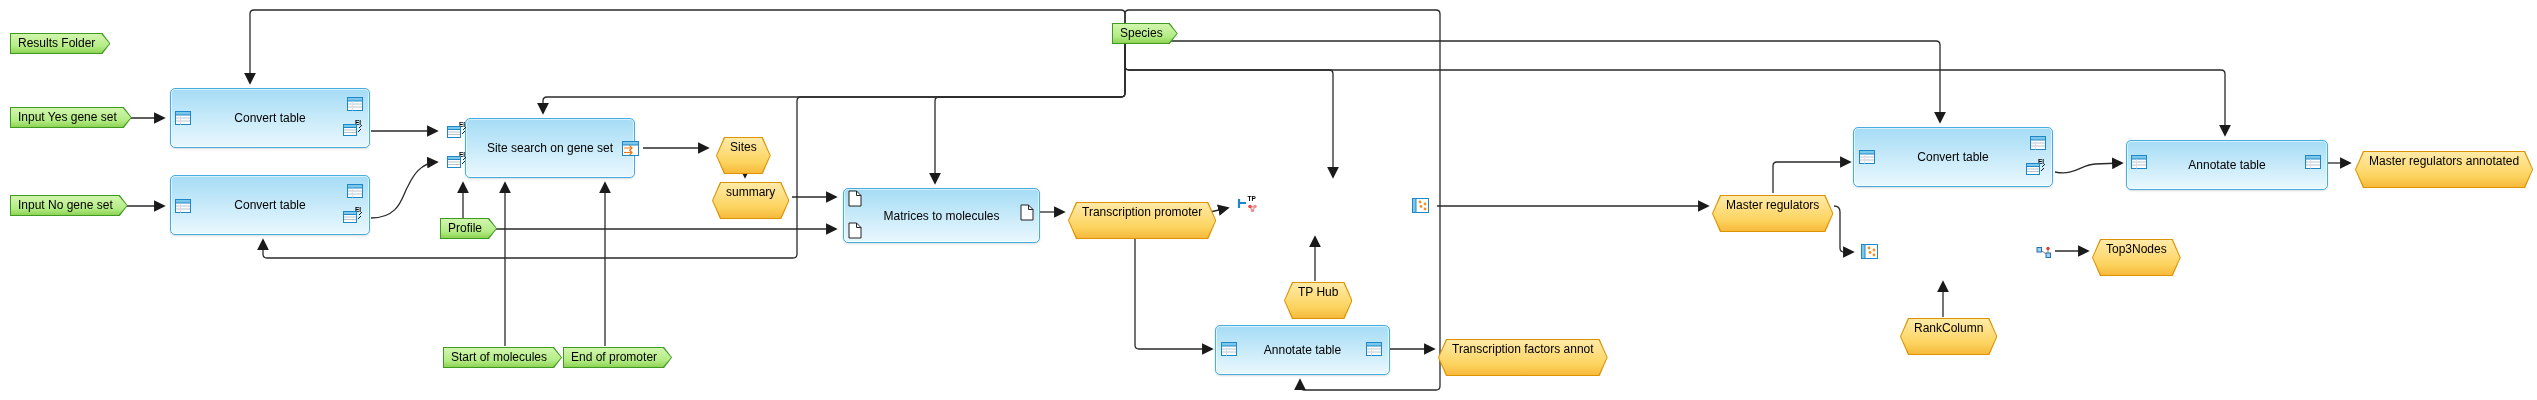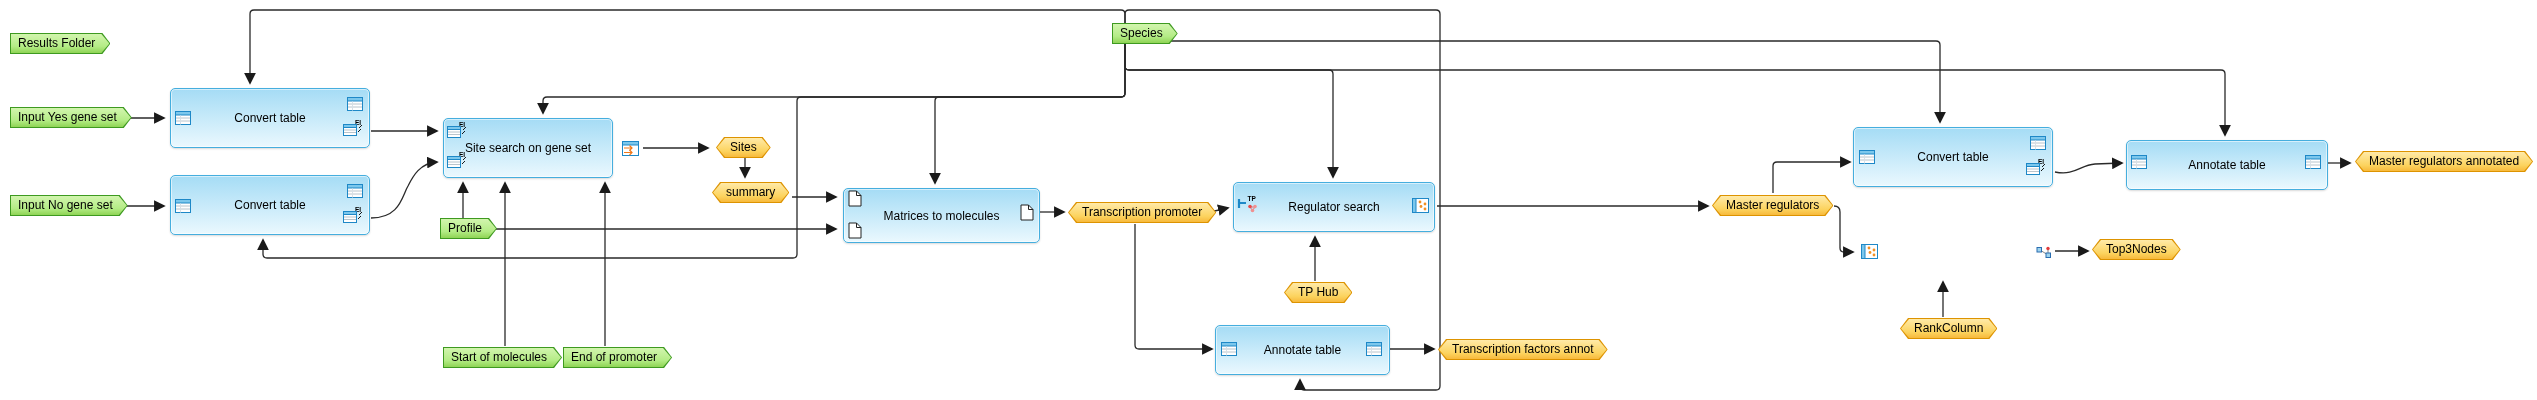--- a/index.html
+++ b/index.html
@@ -32,21 +32,21 @@
     padding-right:14px;
   }
   
   .tag.yellow .clip-outer{
     background:var(--yellow-border);
     clip-path:polygon(8px 0, calc(100% - 8px) 0, 100% 50%, calc(100% - 8px) 100%, 8px 100%, 0 50%);
   }
   .tag.yellow .clip-inner{
     background:linear-gradient(to bottom,#ffeaa8,var(--yellow-fill) 70%,#f7b93c);
     clip-path:polygon(8px 0, calc(100% - 8px) 0, 100% 50%, calc(100% - 8px) 100%, 8px 100%, 0 50%);
-    padding:3px 13px 4px 13px;
+    padding:3px 13px 20px 13px;
   }
 </style>
 </head>
 <body>
 
 <div id="stage">
   <svg id="edges" width="2537" height="400" viewBox="0 0 2537 400">
     <defs>
       <marker id="arrow" viewBox="0 0 10 10" refX="8.5" refY="5" markerWidth="9" markerHeight="9" orient="auto-start-reverse">
         <path d="M 0 0 L 10 5 L 0 10 z" fill="#1a1a1a"></path>
@@ -129,21 +129,21 @@
         <line x1="5.5" y1="4.5" x2="5.5" y2="13.5" stroke="#d7e0e6"></line>
       </svg></div>
     <div class="port" style="left: 343px; top: 205px;"><svg width="24" height="19" viewBox="0 0 24 19">
         <text x="12" y="6.5" font-size="6.5" font-weight="bold" font-family="Liberation Sans,sans-serif" fill="#000">EI</text>
         <rect x="0.5" y="6.5" width="13" height="11" fill="#fff" stroke="#1e88c7"></rect>
         <rect x="0.5" y="6.5" width="13" height="3" fill="#7cc7ec" stroke="#1e88c7"></rect>
         <line x1="1" y1="12" x2="13" y2="12" stroke="#b8c4cc"></line>
         <line x1="1" y1="14.5" x2="13" y2="14.5" stroke="#b8c4cc"></line>
         <path d="M16 10 l3 -3 M15 14 l3 -3" stroke="#000" stroke-width="0.9"></path>
       </svg></div>
-    <div class="node" style="left: 443px; top: 118px; width: 170px; height: 60px; text-align: center;">
+    <div class="node" style="left: 465px; top: 118px; width: 170px; height: 60px; text-align: center;">
       <span class="nlabel">Site search on gene set</span>
     </div>
     <div class="port" style="left: 447px; top: 120px;"><svg width="24" height="19" viewBox="0 0 24 19">
         <text x="12" y="6.5" font-size="6.5" font-weight="bold" font-family="Liberation Sans,sans-serif" fill="#000">EI</text>
         <rect x="0.5" y="6.5" width="13" height="11" fill="#fff" stroke="#1e88c7"></rect>
         <rect x="0.5" y="6.5" width="13" height="3" fill="#7cc7ec" stroke="#1e88c7"></rect>
         <line x1="1" y1="12" x2="13" y2="12" stroke="#b8c4cc"></line>
         <line x1="1" y1="14.5" x2="13" y2="14.5" stroke="#b8c4cc"></line>
         <path d="M16 10 l3 -3 M15 14 l3 -3" stroke="#000" stroke-width="0.9"></path>
       </svg></div>
@@ -169,23 +169,20 @@
         <path d="M8.5 1 v4.5 H13" fill="none" stroke="#222"></path>
       </svg></div>
     <div class="port" style="left: 848px; top: 222px;"><svg width="14" height="17" viewBox="0 0 14 17">
         <path d="M1 1 h7.5 l4.5 4.5 V16 H1 z" fill="#fff" stroke="#222"></path>
         <path d="M8.5 1 v4.5 H13" fill="none" stroke="#222"></path>
       </svg></div>
     <div class="port" style="left: 1020px; top: 204px;"><svg width="14" height="17" viewBox="0 0 14 17">
         <path d="M1 1 h7.5 l4.5 4.5 V16 H1 z" fill="#fff" stroke="#222"></path>
         <path d="M8.5 1 v4.5 H13" fill="none" stroke="#222"></path>
       </svg></div>
-    <div class="node" style="left: 1233px; top: 182px; width: 202px; height: 50px;">
-      <span class="nlabel">Regulator search</span>
-    </div>
     <div class="port" style="left: 1237px; top: 194px;"><svg width="24" height="20" viewBox="0 0 24 20">
         <text x="10.5" y="7" font-size="6.5" font-weight="bold" font-family="Liberation Sans,sans-serif" fill="#000">TP</text>
         <path d="M2 9 h7 M2 5 v9" stroke="#1e88c7" stroke-width="2.2"></path>
         <path d="M13 13 L18 13 L15.5 16.5 z" fill="none" stroke="#e05050" stroke-width="0.8"></path>
         <circle cx="13" cy="12.5" r="1.8" fill="#e84848"></circle>
         <circle cx="18" cy="12.5" r="1.8" fill="#f09090"></circle>
         <circle cx="15.5" cy="16.5" r="1.8" fill="#f09090"></circle>
       </svg></div>
     <div class="port" style="left: 1412px; top: 198px;"><svg width="17" height="15" viewBox="0 0 17 15">
         <rect x="0.5" y="0.5" width="16" height="14" fill="#fff" stroke="#1e88c7"></rect>

